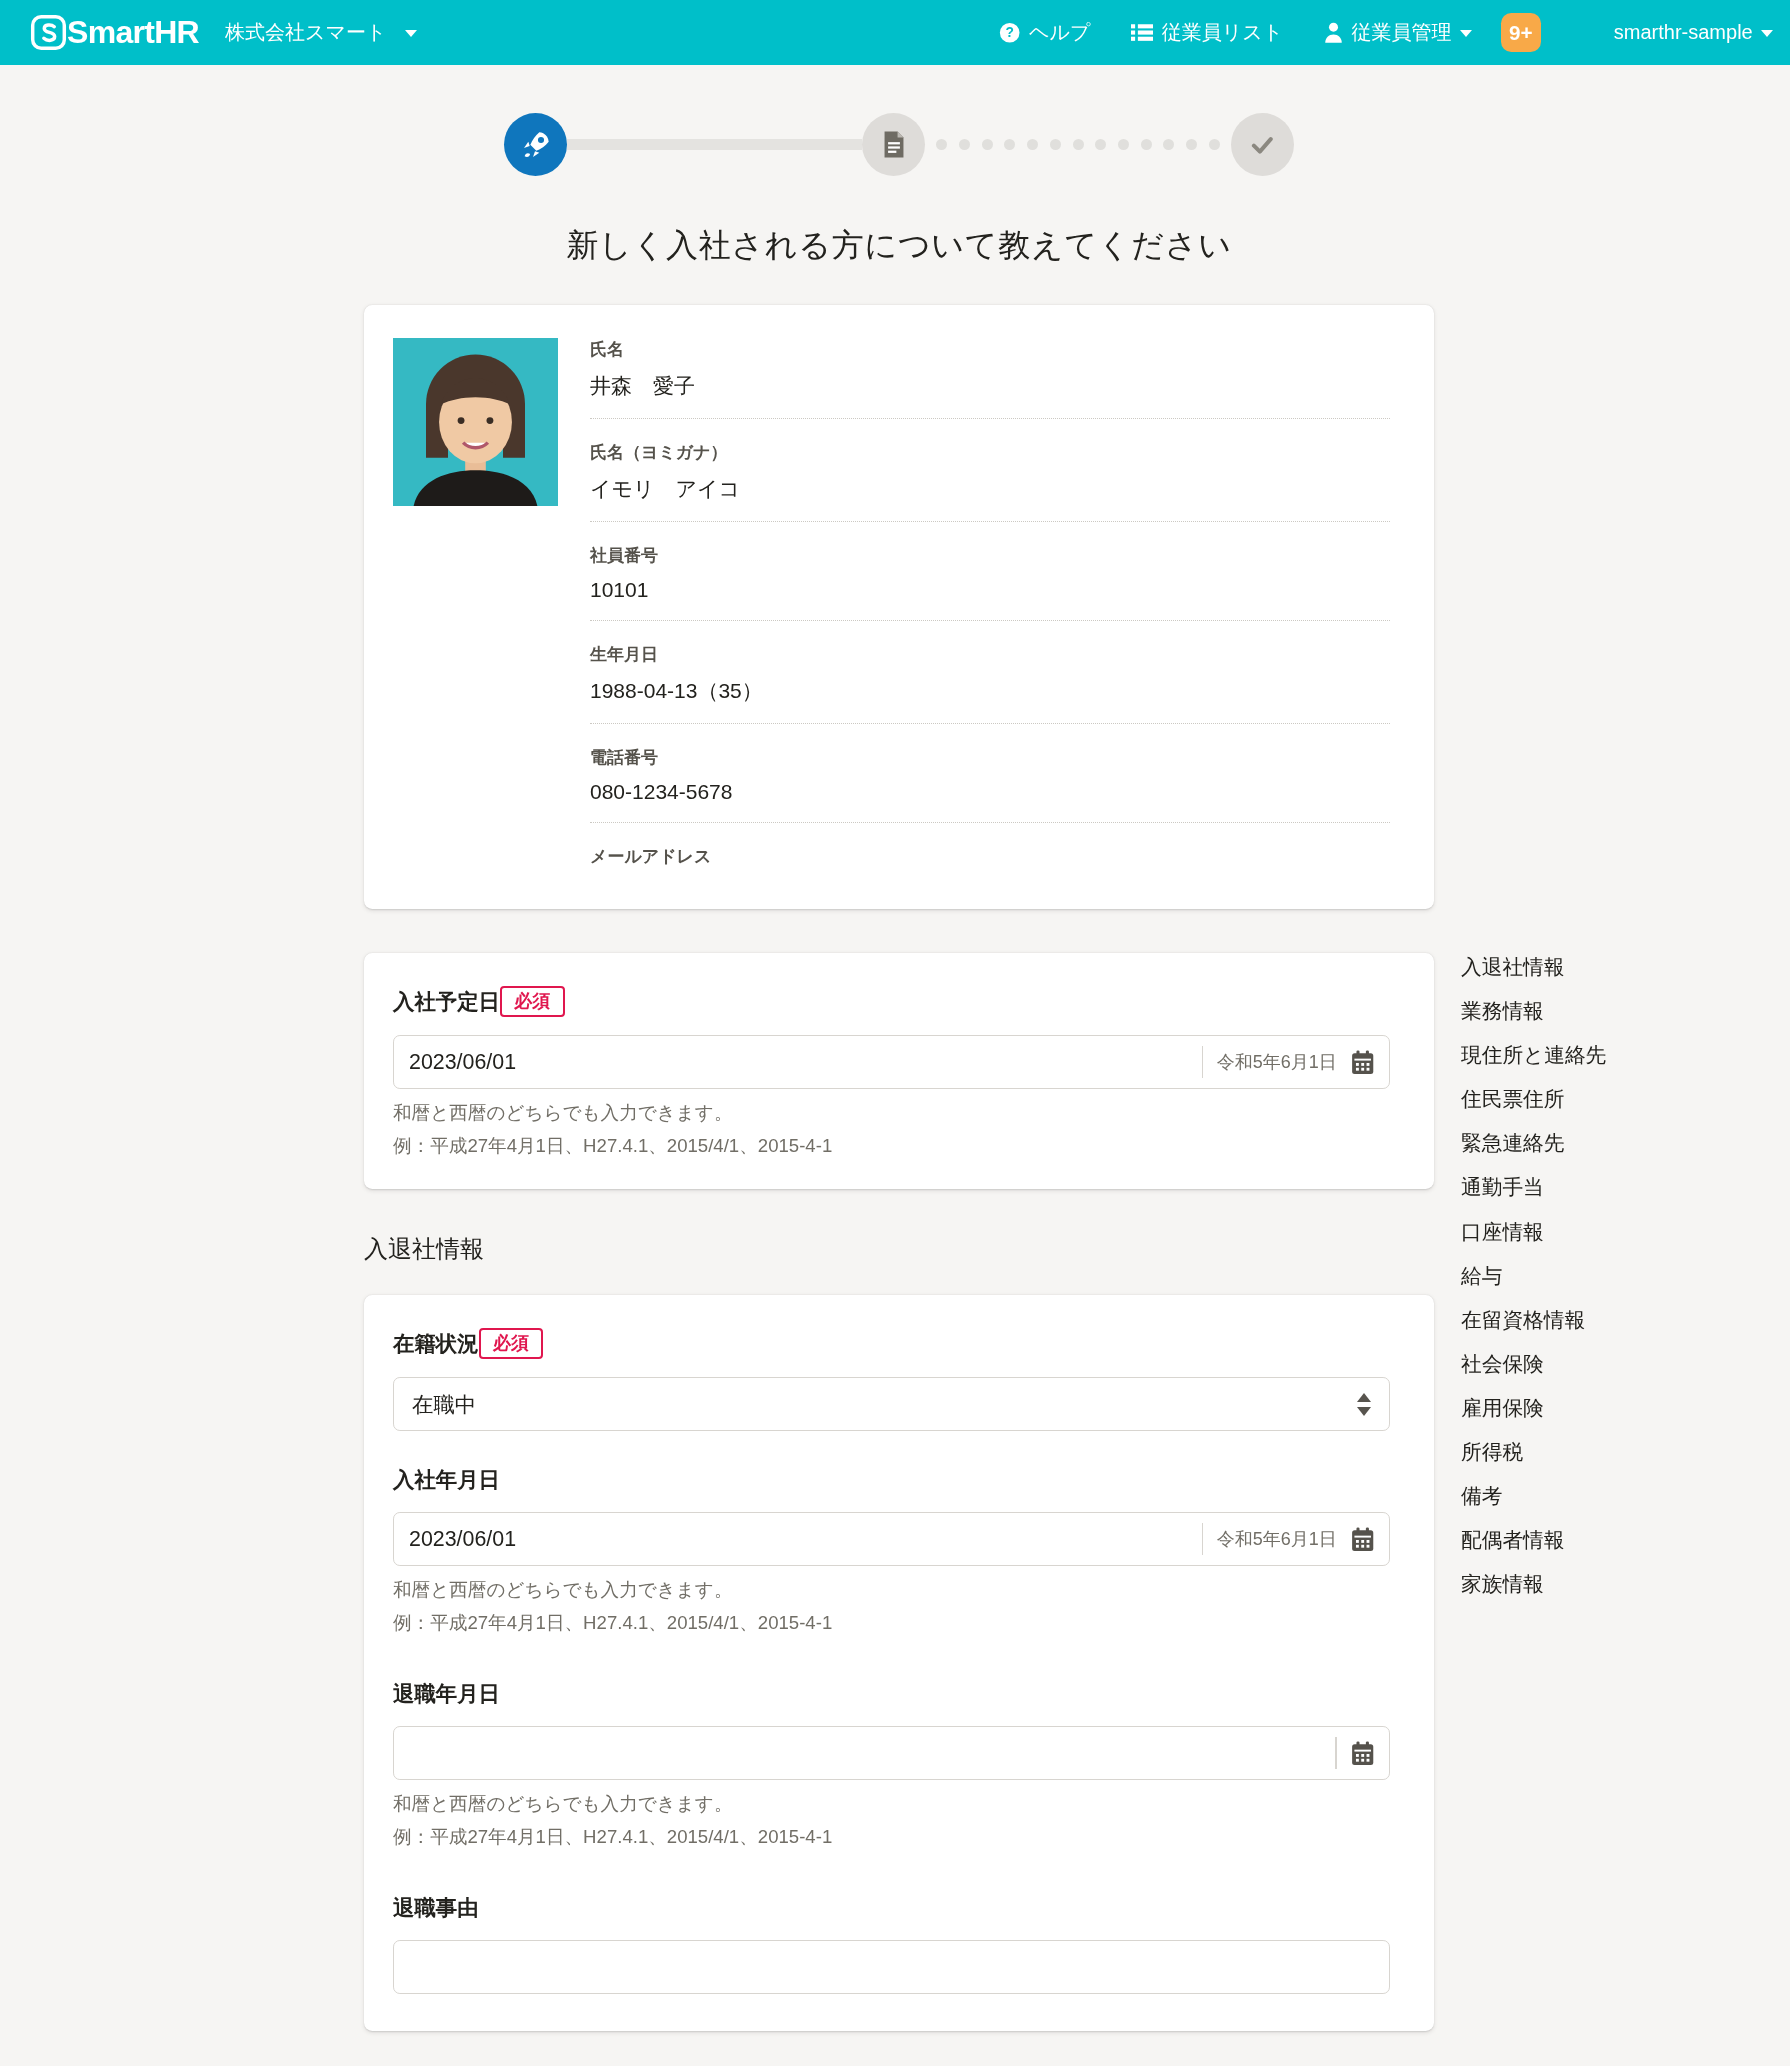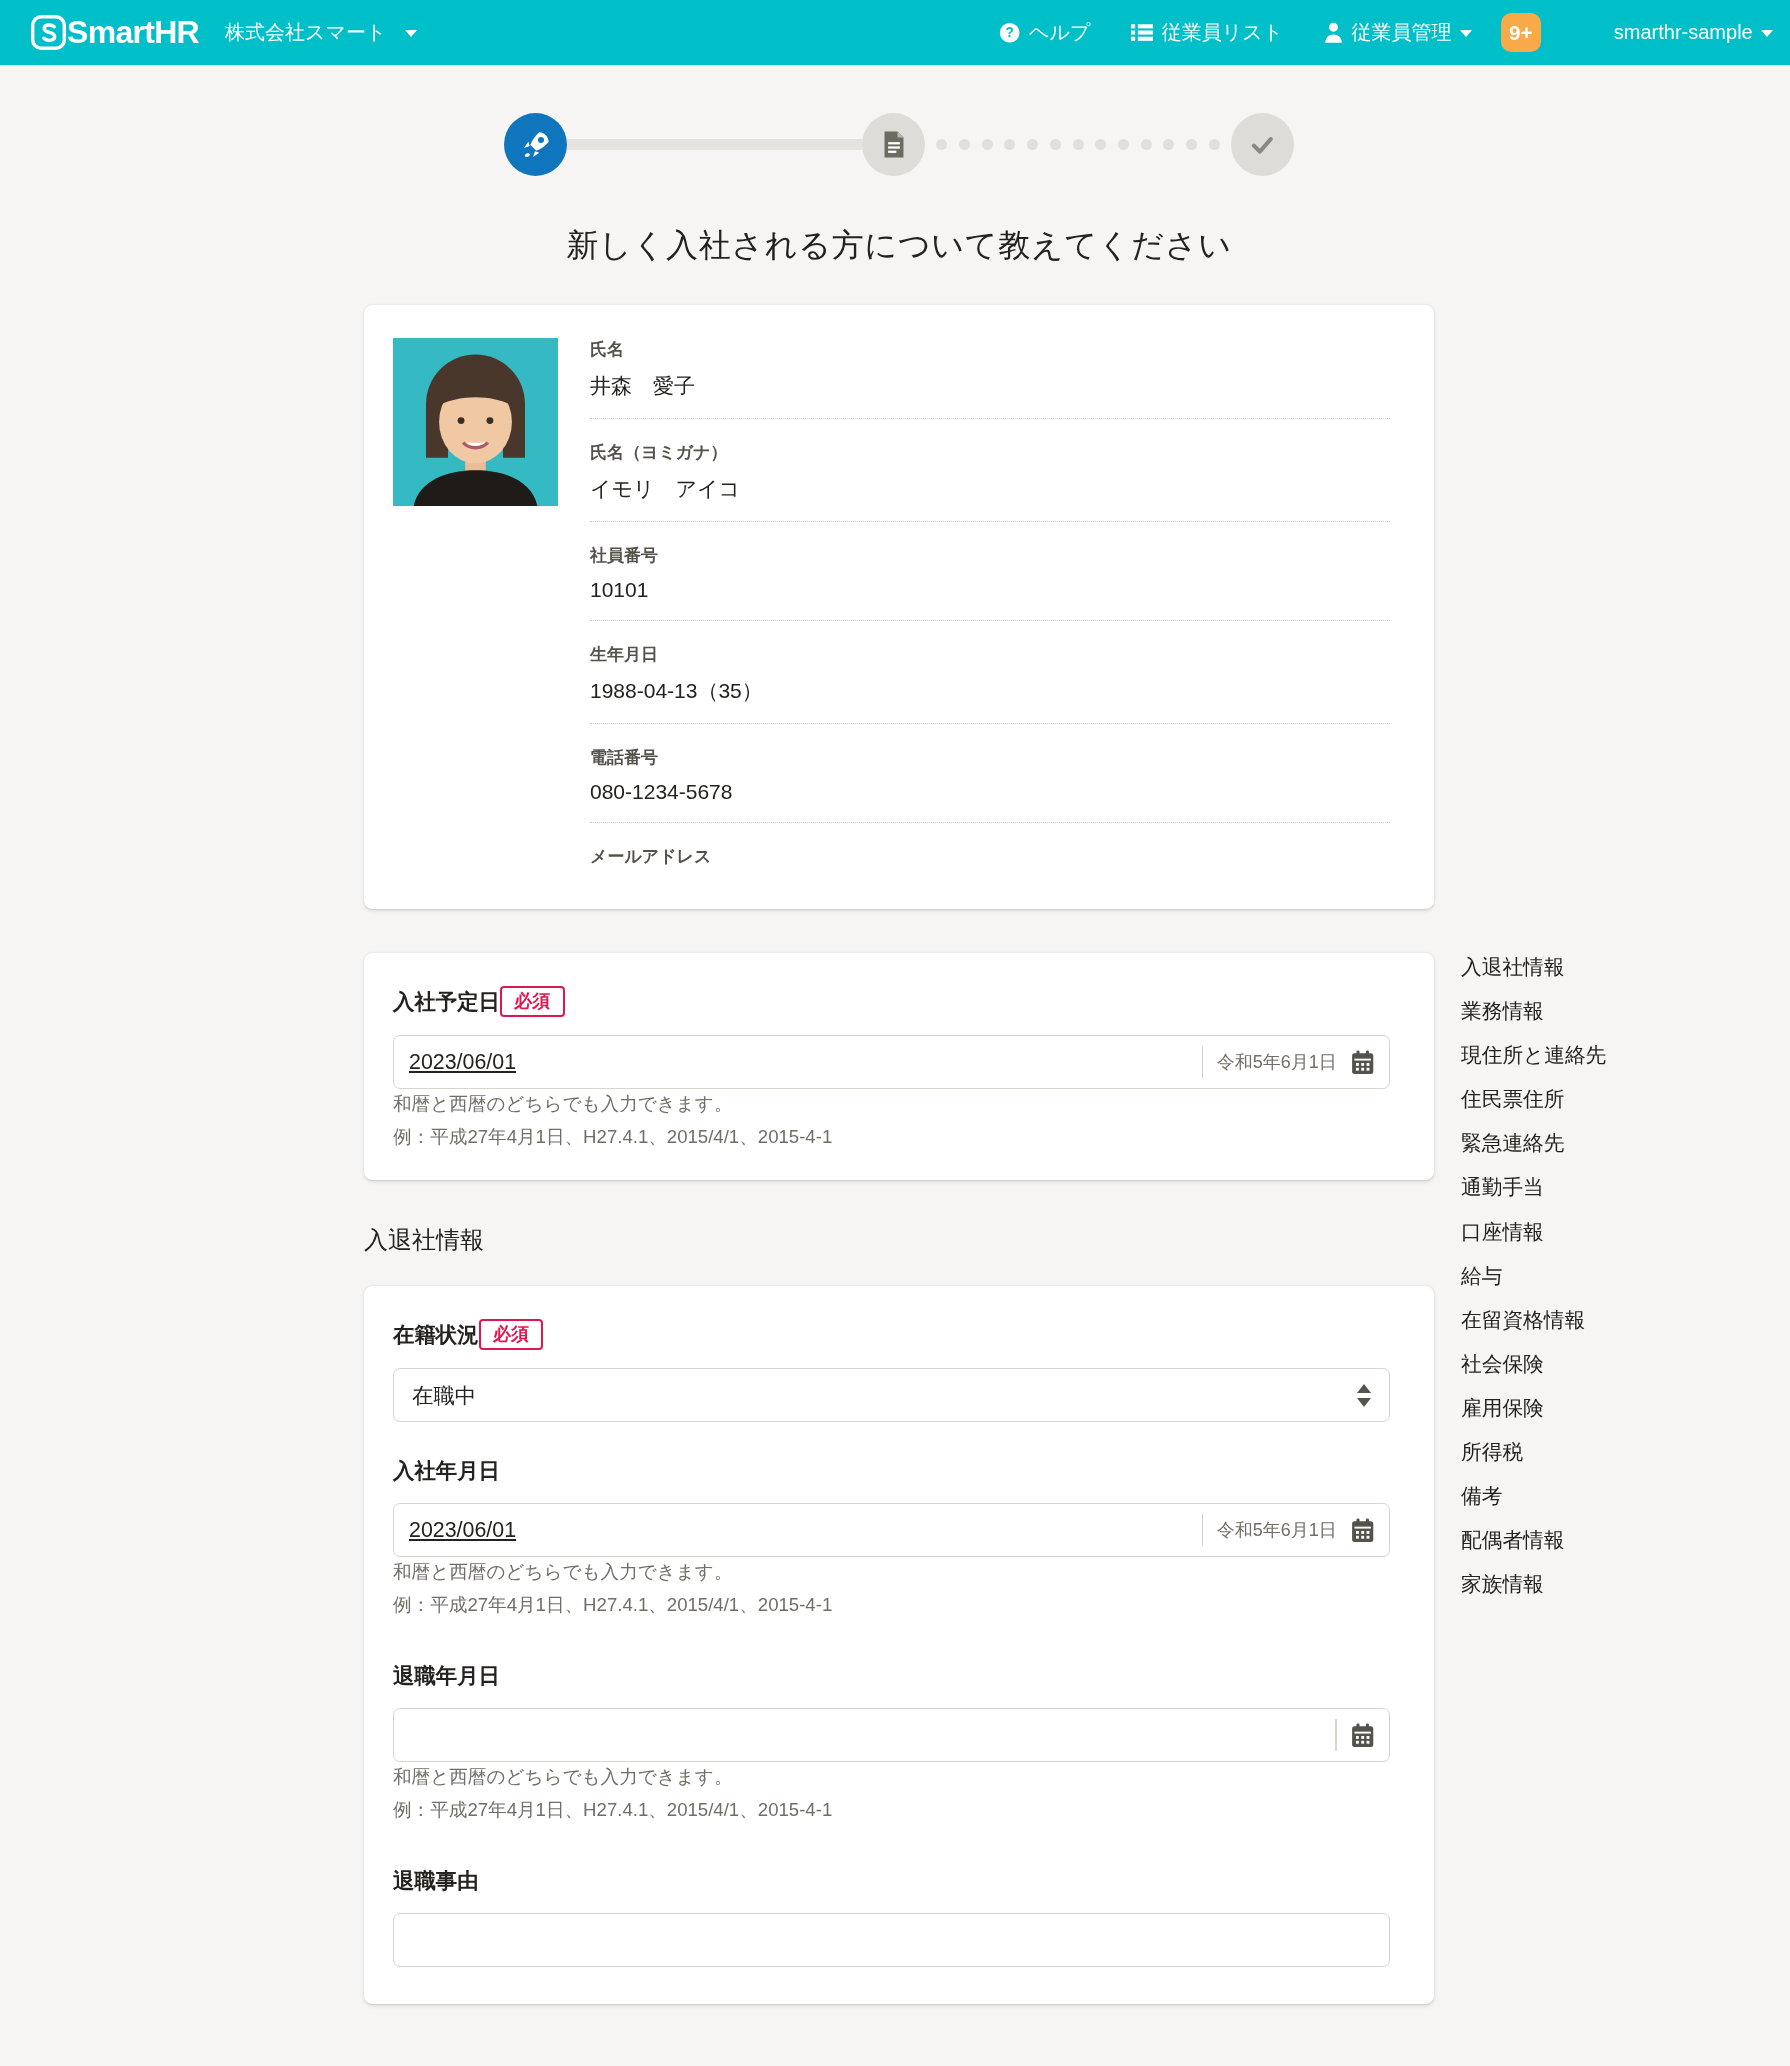--- a/index.html
+++ b/index.html
@@ -71,26 +71,26 @@
     border: 2.1px solid #e0164e; border-radius: 4.1px; background: #fff;
     padding: 2.8px 12.4px; line-height: 1.2;
   }
 
   .text-input {
     margin-top: 18px; height: 54px; background: #fff;
     border: 1.4px solid #d8d5d0; border-radius: 6.9px;
     display: flex; align-items: center; padding: 0 15px;
     cursor: text;
   }
-  .ti-value { font-size: 21.4px; color: #23221e; text-decoration: underline; }
+  .ti-value { font-size: 21.4px; color: #23221e; }
   .ti-right { margin-left: auto; display: flex; align-items: center; gap: 13.8px; }
   .ti-div { width: 1.4px; height: 32px; background: #d8d5d0; }
   .ti-wareki { font-size: 18px; color: #716e66; }
 
-  .help { margin-top: 2px; font-size: 18.6px; color: #716e66; }
+  .help { margin-top: 11px; font-size: 18.6px; color: #716e66; }
   .help + .help { margin-top: 6.9px; }
 
   .select-box {
     margin-top: 18px; height: 54px; background: #fff;
     border: 1.4px solid #d8d5d0; border-radius: 6.9px;
     display: flex; align-items: center; padding: 0 18px;
     font-size: 21.4px; cursor: pointer;
   }
   .spin { margin-left: auto; display: flex; flex-direction: column; gap: 4.8px; }
   .spin i { width: 0; height: 0; border-left: 7.6px solid transparent; border-right: 7.6px solid transparent; }

